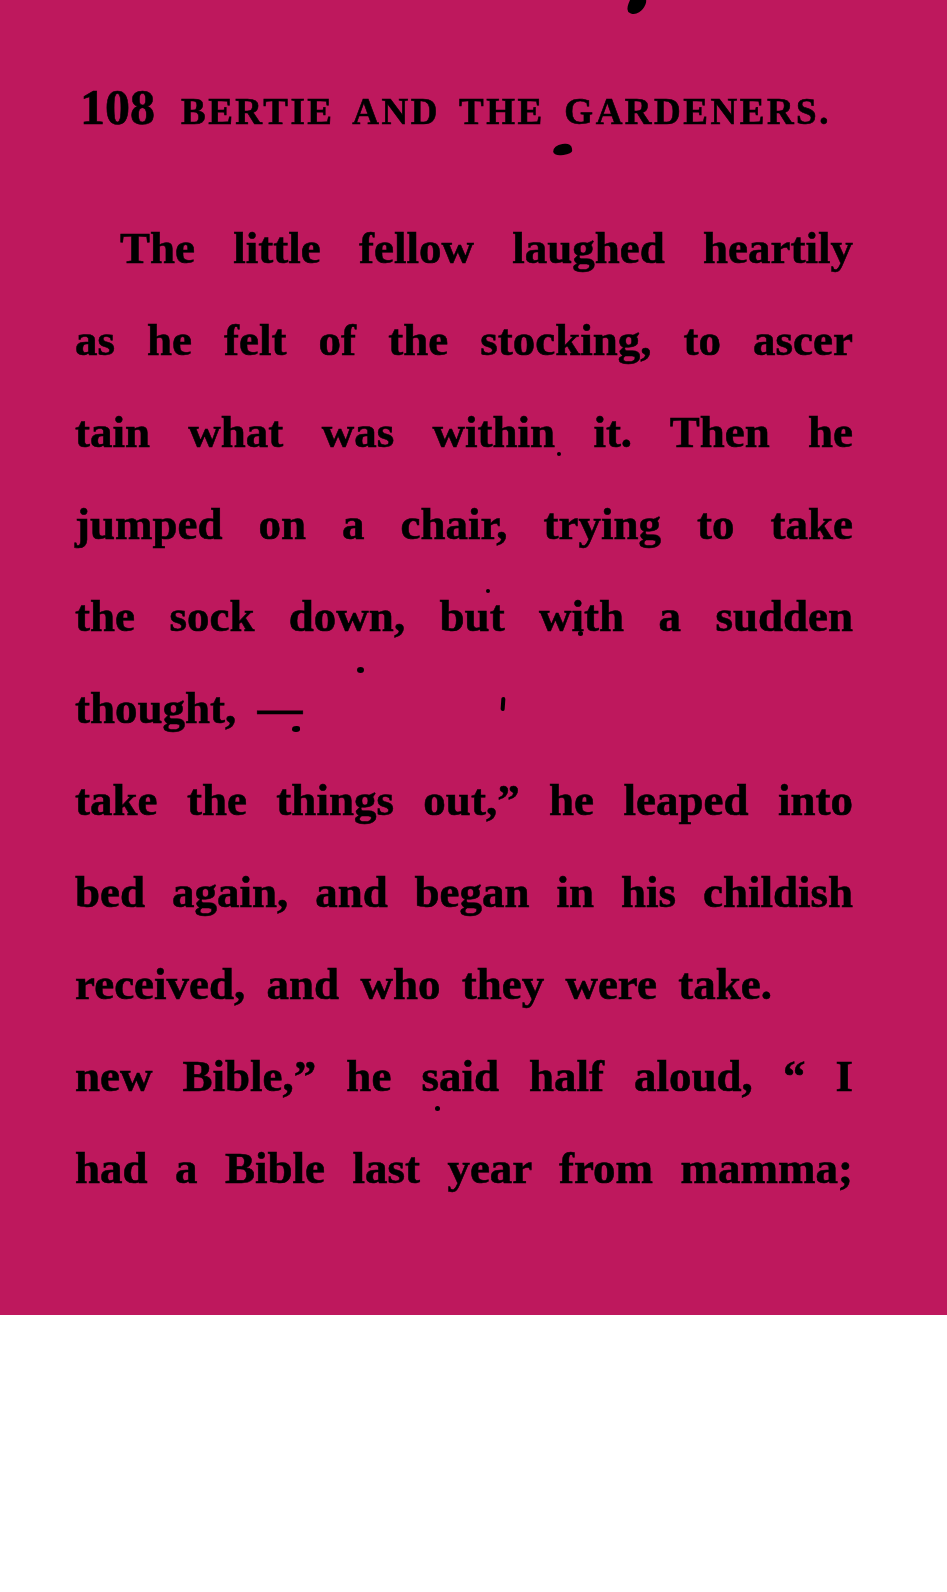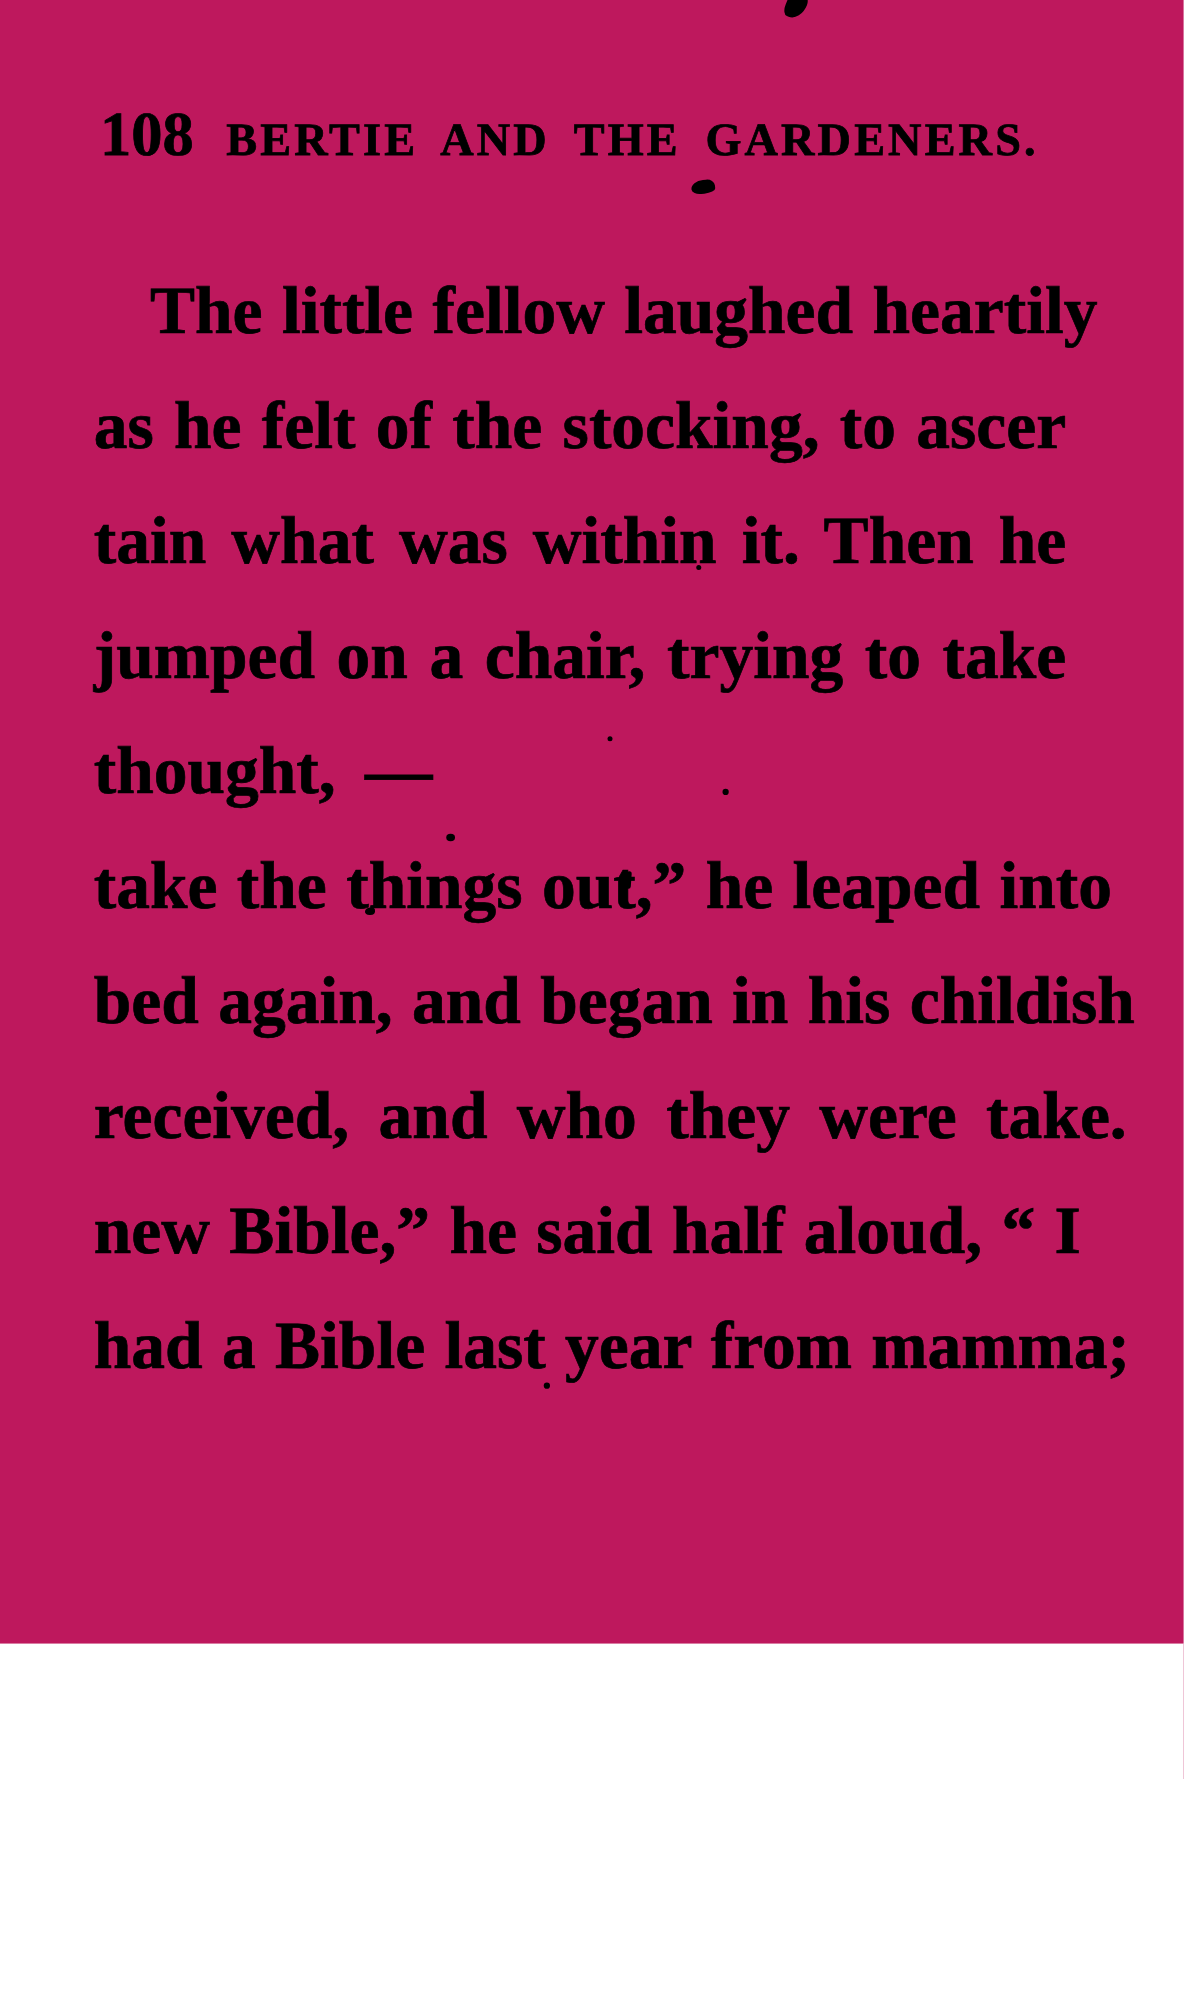--- a/index.html
+++ b/index.html
@@ -34,21 +34,21 @@
     margin-left: 26px;
     -webkit-text-stroke: 0.6px #000;
   }
 
   
   .body-text {
     position: absolute;
     left: 75px;
     top: 202px;
     width: 778px;
-    font-size: 54px;
+    font-size: 45px;
     line-height: 92px;
     -webkit-text-stroke: 0.55px #000;
   }
   .line {
     height: 92px;
     text-align: justify;
     text-align-last: justify;
     text-justify: inter-word;
     word-spacing: 2px;
     white-space: nowrap;
@@ -96,20 +96,21 @@
     <span class="page-number">108</span><span class="header-title">BERTIE AND THE GARDENERS.</span>
   </div>
 
   <div class="body-text">
 
     <div>
       <div class="line indent">The little fellow laughed heartily</div>
       <div class="line">as he felt of the stocking, to ascer</div>
       <div class="line">tain what was within it.  Then he</div>
       <div class="line">jumped on a chair, trying to take</div>
+      <div class="line">the sock down, but with a sudden</div>
       <div class="line plain">thought, —</div>
     </div>
 
     <div>
       <div class="line">take the things out,” he leaped into</div>
       <div class="line">bed again, and began in his childish</div>
       <div class="line plain">received, and who they were take.</div>
     </div>
 
     <div>

